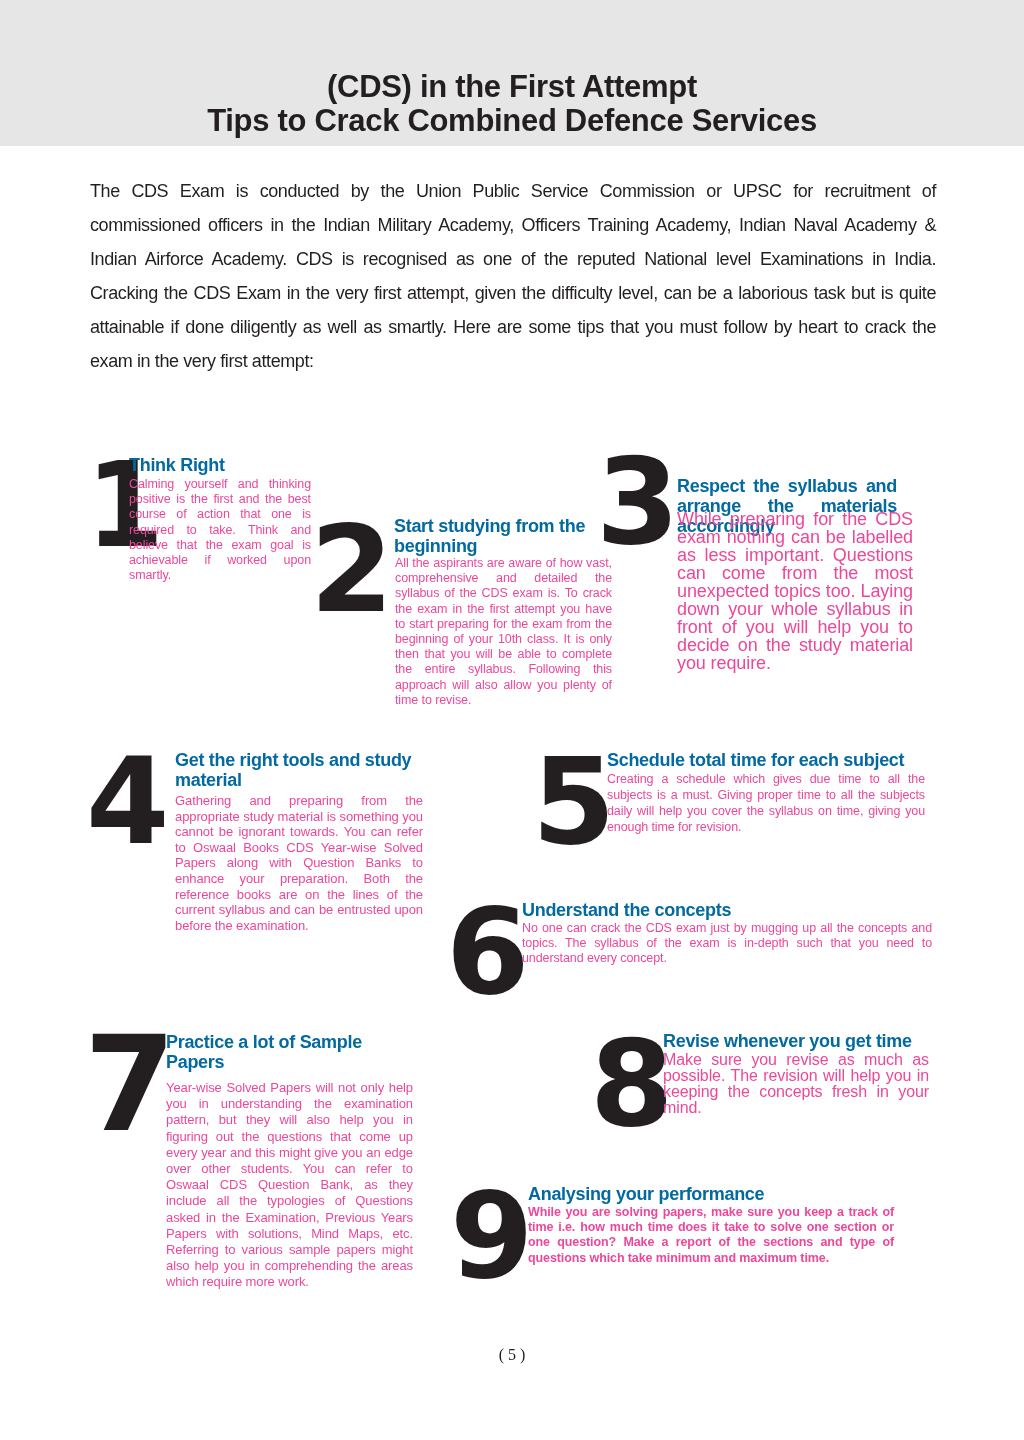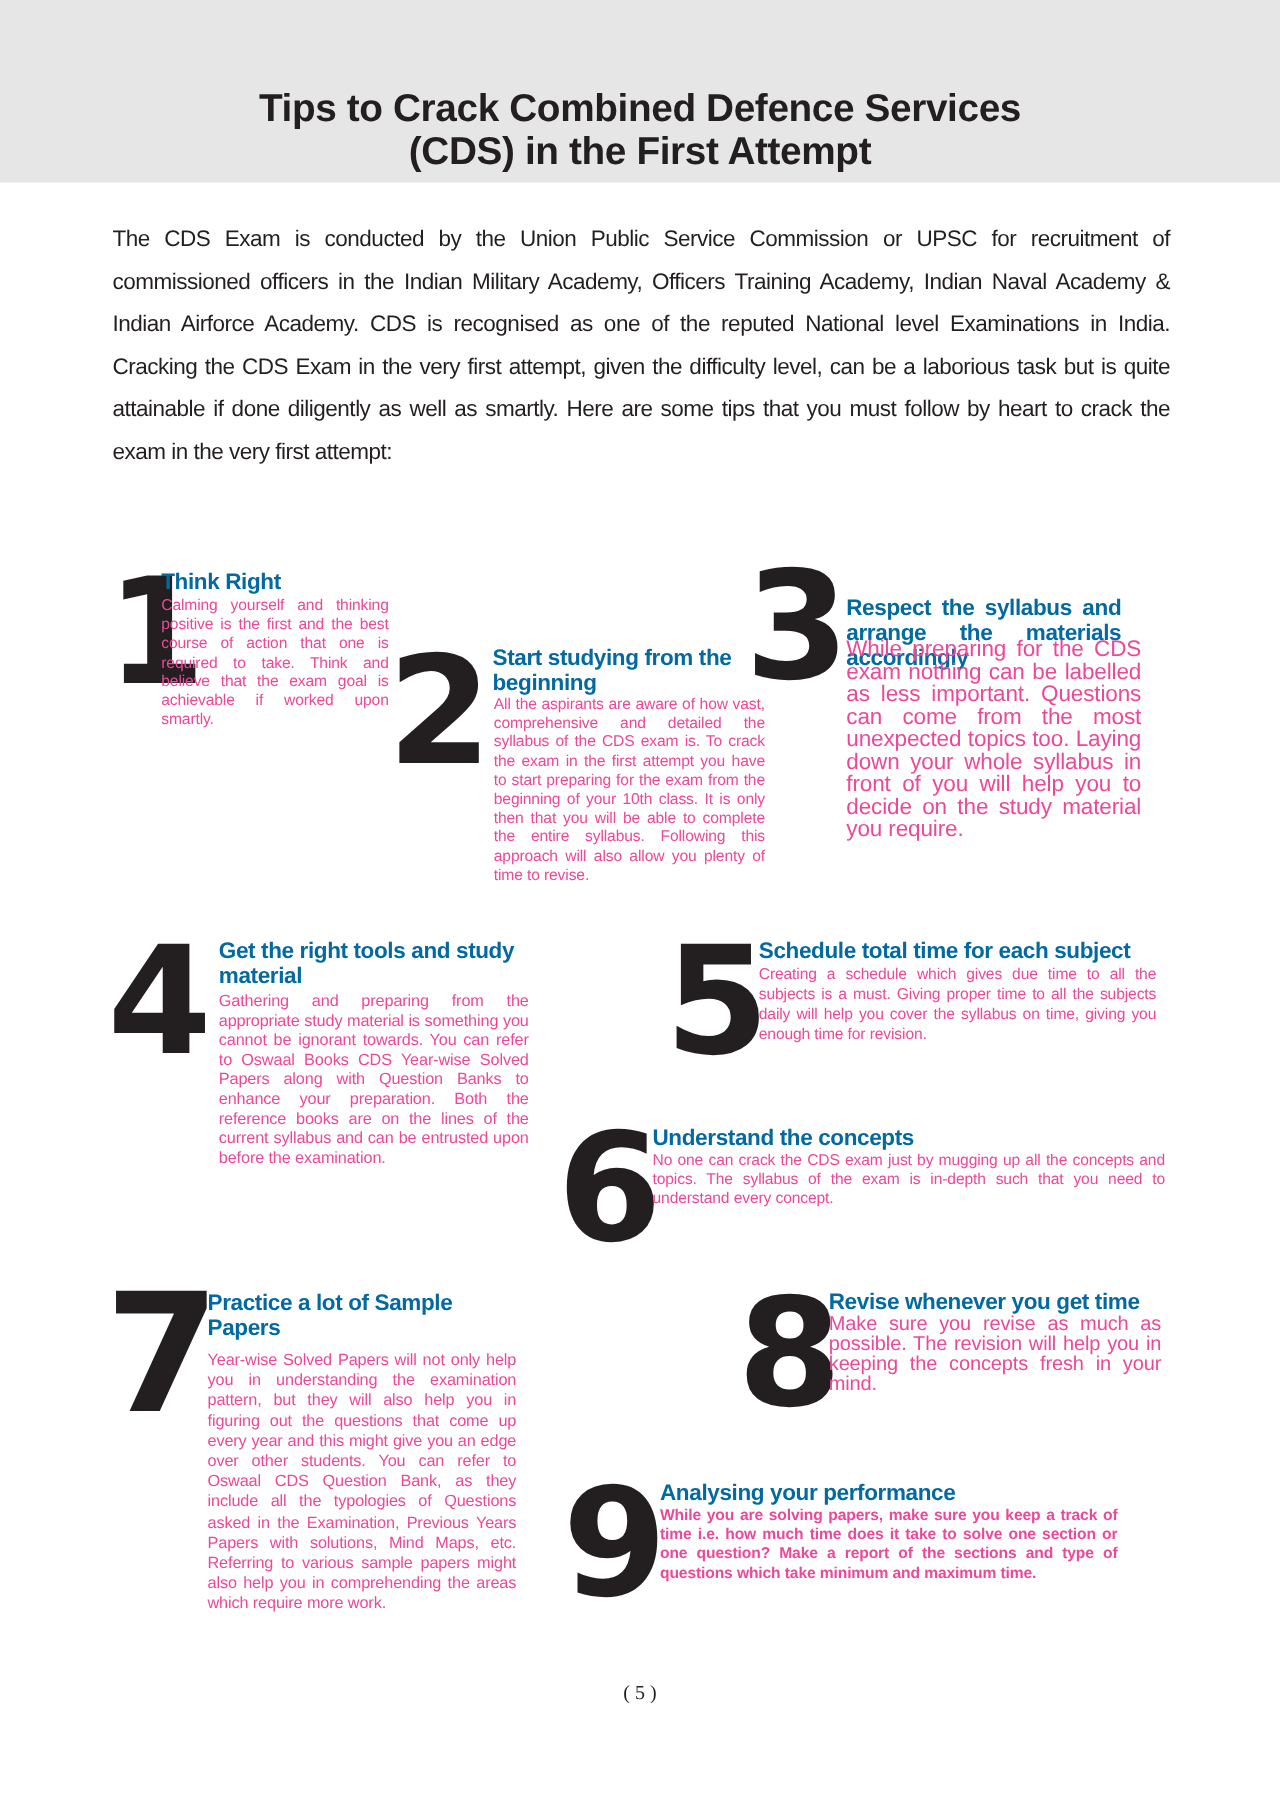--- a/index.html
+++ b/index.html
@@ -39,22 +39,22 @@
     .page-number {
       position: absolute; left: 0; top: 1346px; width: 1024px; text-align: center;
       font-family: "Liberation Serif", "DejaVu Serif", serif; font-size: 16px; color: #231f20;
     }
   </style>
 </head>
 <body>
 
 <div class="header-band"></div>
 <div class="page-title">
+  <div>(CDS) in the First Attempt</div>
   <div>Tips to Crack Combined Defence Services</div>
-  <div>(CDS) in the First Attempt</div>
 </div>
 
 <p class="intro" style="margin:0;">The CDS Exam is conducted by the Union Public Service Commission or UPSC for recruitment of commissioned officers in the Indian Military Academy, Officers Training Academy, Indian Naval Academy &amp; Indian Airforce Academy. CDS is recognised as one of the reputed National level Examinations in India. Cracking the CDS Exam in the very first attempt, given the difficulty level, can be a laborious task but is quite attainable if done diligently as well as smartly. Here are some tips that you must follow by heart to crack the exam in the very first attempt:</p>
 
 <div class="tip" style="left:0;top:0;">
   <div class="big-num" style="left:84px;top:446px;font-size:118px;transform:scaleX(0.95);">1</div>
   <div class="tip-title" style="left:129px;top:455px;width:190px;">Think Right</div>
   <div class="tip-body" style="left:129px;top:477px;width:182px;">Calming yourself and thinking positive is the first and the best course of action that one is required to take. Think and believe that the exam goal is achievable if worked upon smartly.</div>
 </div>
 

